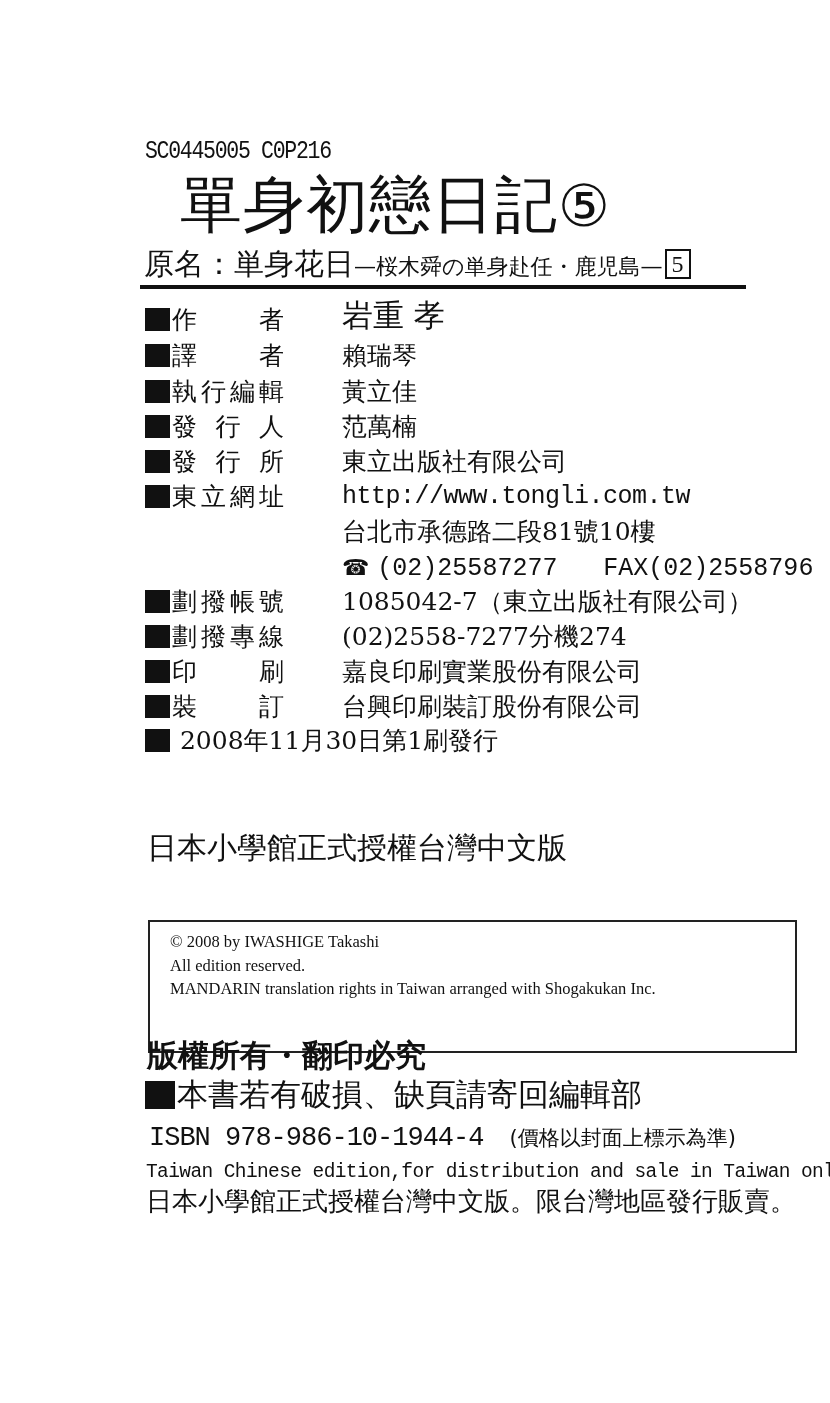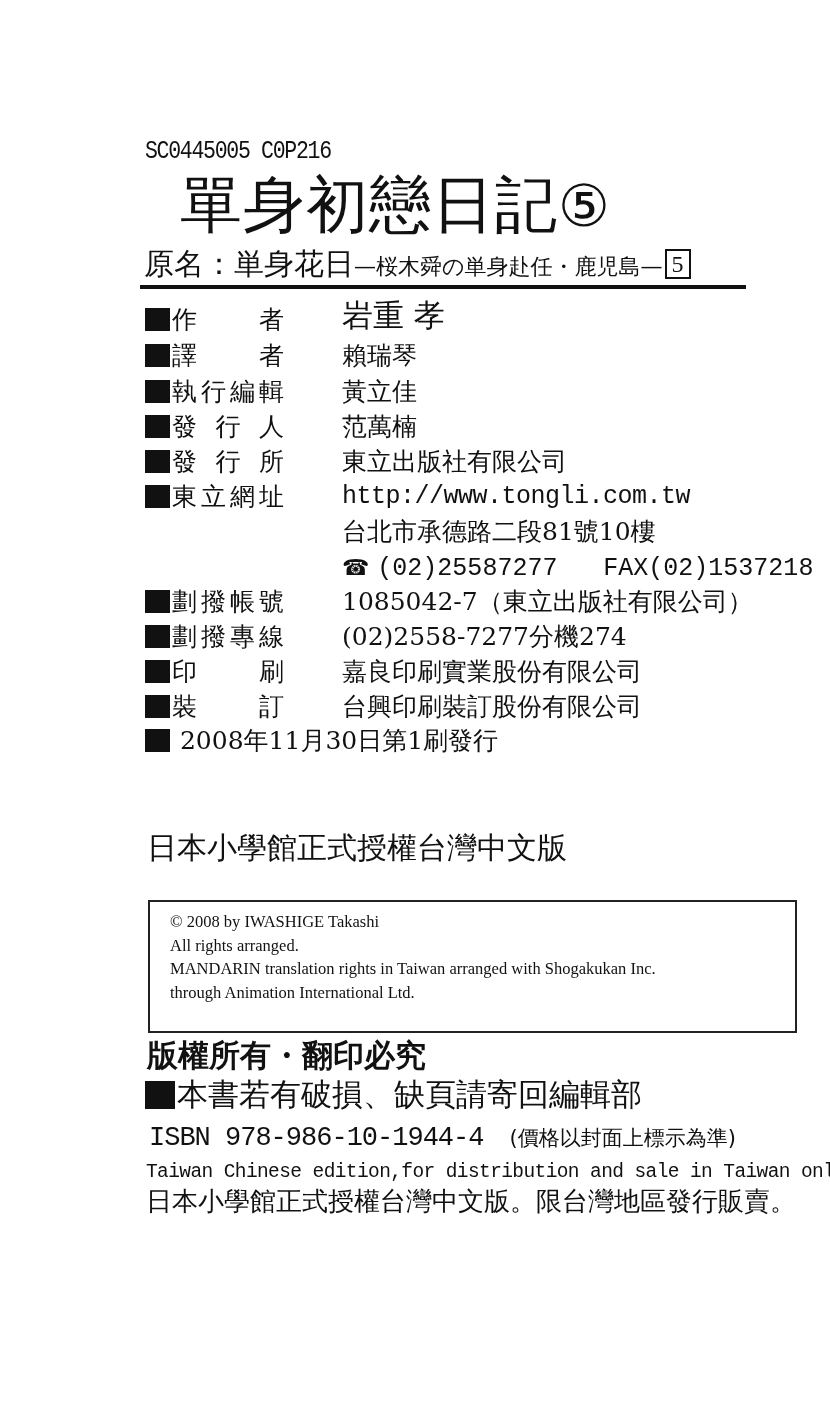--- a/index.html
+++ b/index.html
@@ -21,21 +21,21 @@
 
     .credits { left: 145px; top: 303px; width: 680px; }
     .crow { position: absolute; left: 0; height: 34px; font-size: 25px; line-height: 34px; white-space: nowrap; }
     .sq { display: inline-block; width: 25px; height: 23px; background: #111; vertical-align: -3px; margin-right: 2px; }
     .lbl { position: absolute; left: 27px; top: 0; width: 112px; display: flex; justify-content: space-between; }
     .val { position: absolute; left: 197px; top: 0; }
     .val.mono-val { font-family: "Liberation Mono", "DejaVu Sans Mono", monospace; font-size: 25px; letter-spacing: -0.5px; }
     .phone { font-family: "DejaVu Sans", sans-serif; font-size: 22px; }
 
     .lic-title { left: 147px; top: 828px; font-size: 30px; line-height: 40px; font-family: "DejaVu Sans", sans-serif; }
-    .lic-box { left: 148px; top: 900px; width: 645px; height: 129px; border: 2px solid #222; box-sizing: content-box; }
+    .lic-box { left: 148px; top: 920px; width: 645px; height: 129px; border: 2px solid #222; box-sizing: content-box; }
     .lic-lines { position: absolute; left: 20px; top: 8px; font-family: "Liberation Serif", serif; font-size: 16.5px; line-height: 23.5px; }
     .lic-lines div { white-space: nowrap; }
 
     .rights { left: 147px; top: 1035px; font-size: 31px; line-height: 40px; font-family: "DejaVu Sans", sans-serif; font-weight: bold; }
     .notice { left: 145px; top: 1077px; font-size: 31px; line-height: 40px; font-family: Liberation Mono, monospace; }
     .notice .sq { width: 30px; height: 28px; vertical-align: -4px; }
     .isbn { left: 149px; top: 1119px; font-size: 27px; line-height: 34px; }
     .isbn .code { font-family: "Liberation Mono", monospace; letter-spacing: -1px; margin-top: 36px; }
     .isbn .price { font-size: 21px; margin-left: 26px; font-family: "DejaVu Sans", sans-serif; }
     .dist-en { left: 146px; top: 1160px; font-size: 19.5px; line-height: 24px; letter-spacing: -0.6px; font-family: "Liberation Mono", monospace; }
@@ -118,21 +118,21 @@
     <span class="val mono-val">http://www.tongli.com.tw</span>
   </div>
 
   <div class="crow" style="top:212px">
     <span class="val">台北市承德路二段81號10樓</span>
   </div>
   <div class="crow" style="top:247px">
     <span class="val">
       <span class="phone">☎</span>
       <span class="mono">(02)25587277</span>
-      <span class="mono" style="margin-left:38px;">FAX(02)1537218</span>
+      <span class="mono" style="margin-left:38px;">FAX(02)2558796</span>
     </span>
   </div>
 
   <div class="crow" style="top:282px">
     <span class="sq"></span>
     <span class="lbl">
       <span>劃</span>
       <span>撥</span>
       <span>帳</span>
       <span>號</span>
@@ -169,23 +169,22 @@
     <span class="sq"></span>
     <span>2008年11月30日第1刷發行</span>
   </div>
 </div>
 
 <div class="abs lic-title">日本小學館正式授權台灣中文版</div>
 
 <div class="abs lic-box">
   <div class="lic-lines">
     <div>© 2008 by IWASHIGE Takashi</div>
-    <div>All rights arranged.</div>
+    <div>All edition reserved.</div>
     <div>MANDARIN translation rights in Taiwan arranged with Shogakukan Inc.</div>
-    <div>through Animation International Ltd.</div>
   </div>
 </div>
 
 <div class="abs rights">版權所有・翻印必究</div>
 
 <div class="abs notice">
   <span class="sq"></span><span>本書若有破損、缺頁請寄回編輯部</span>
 </div>
 
 <div class="abs isbn">

